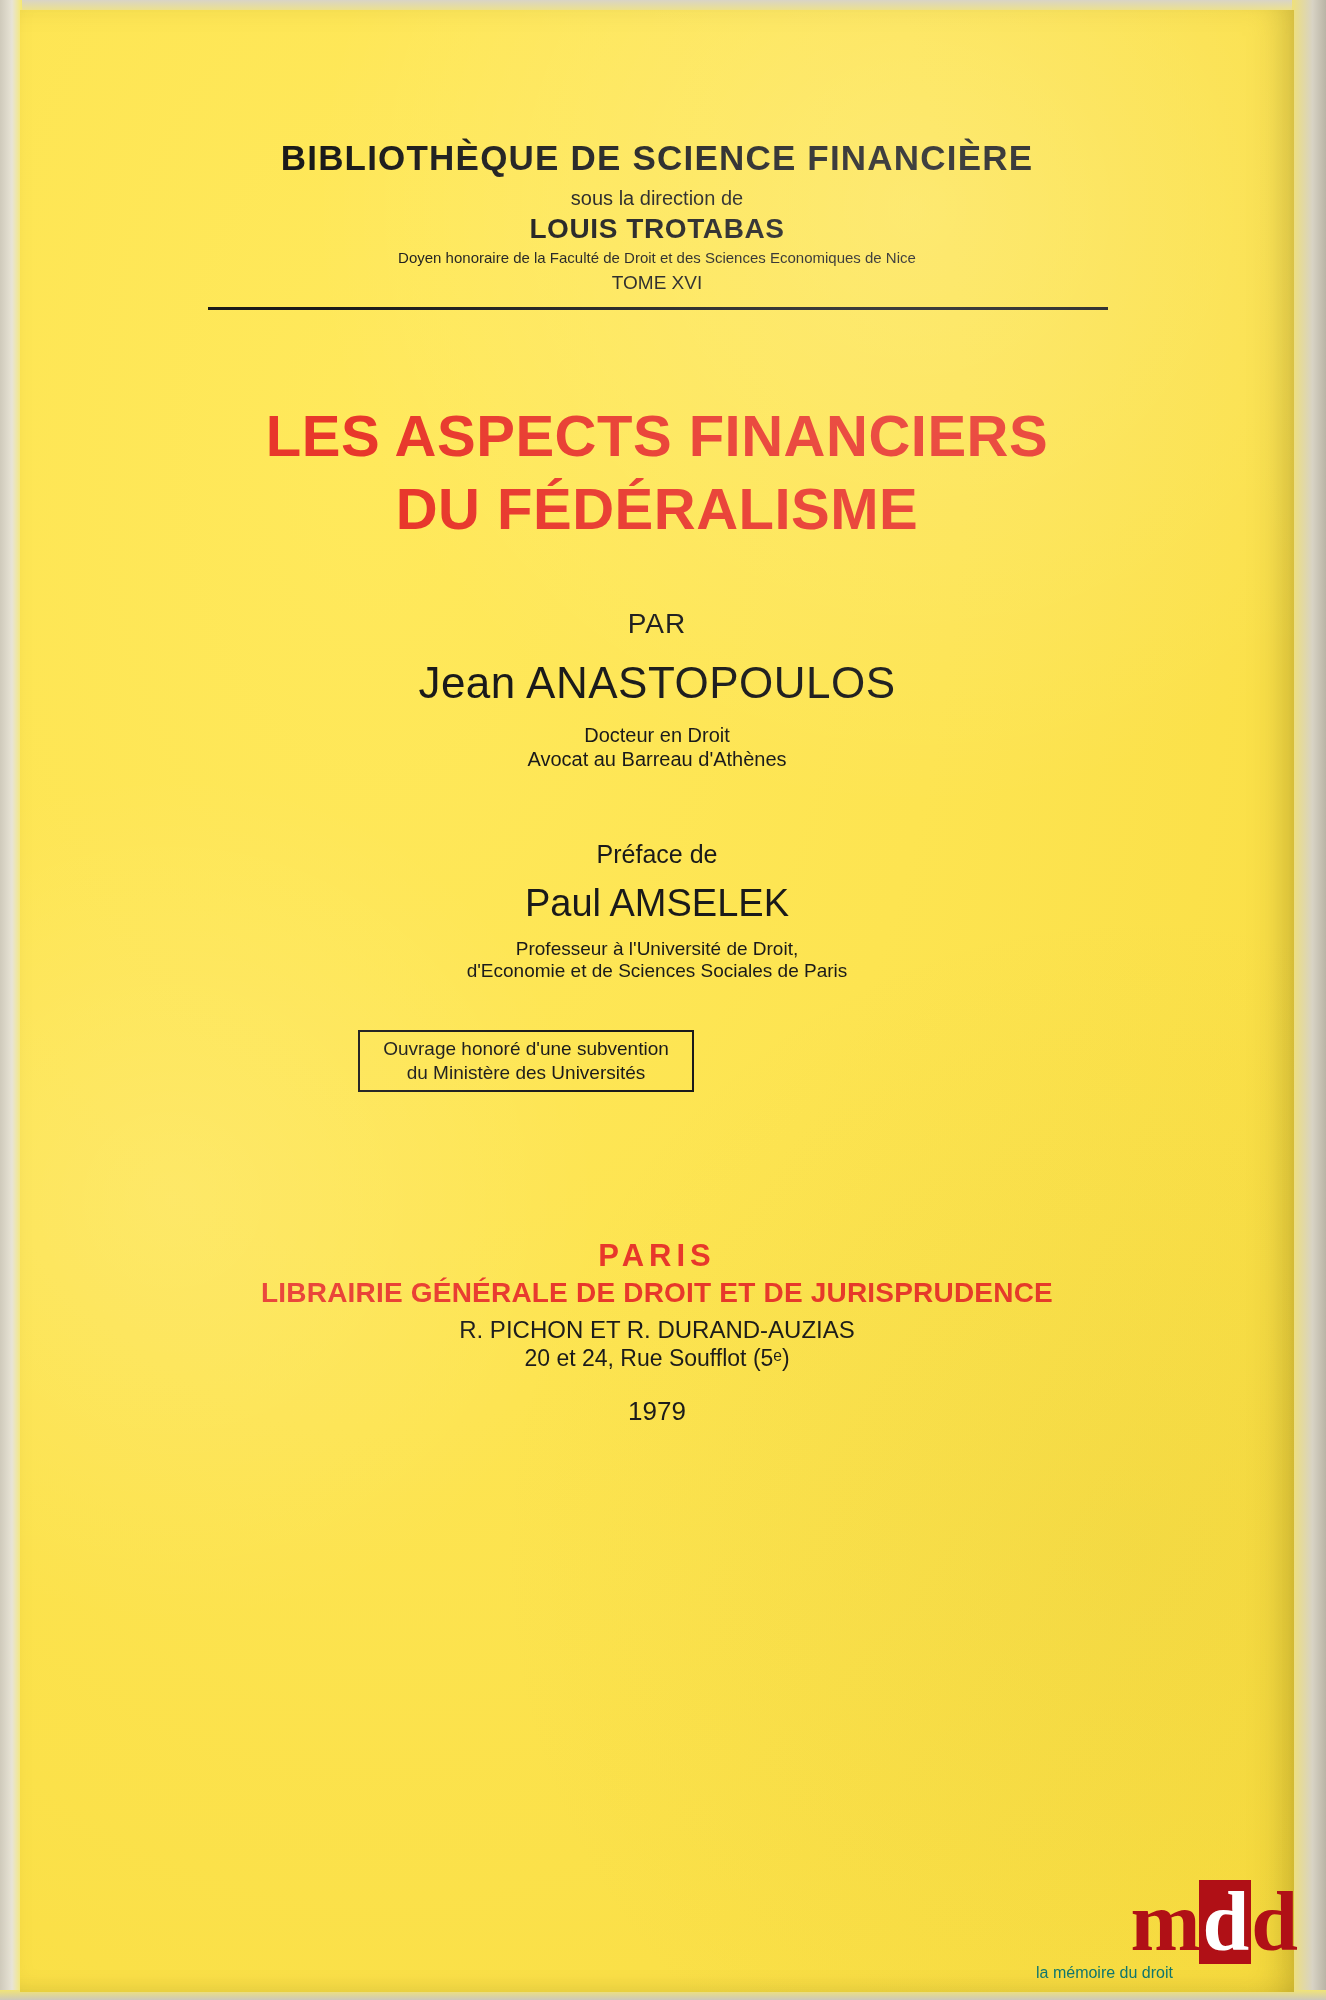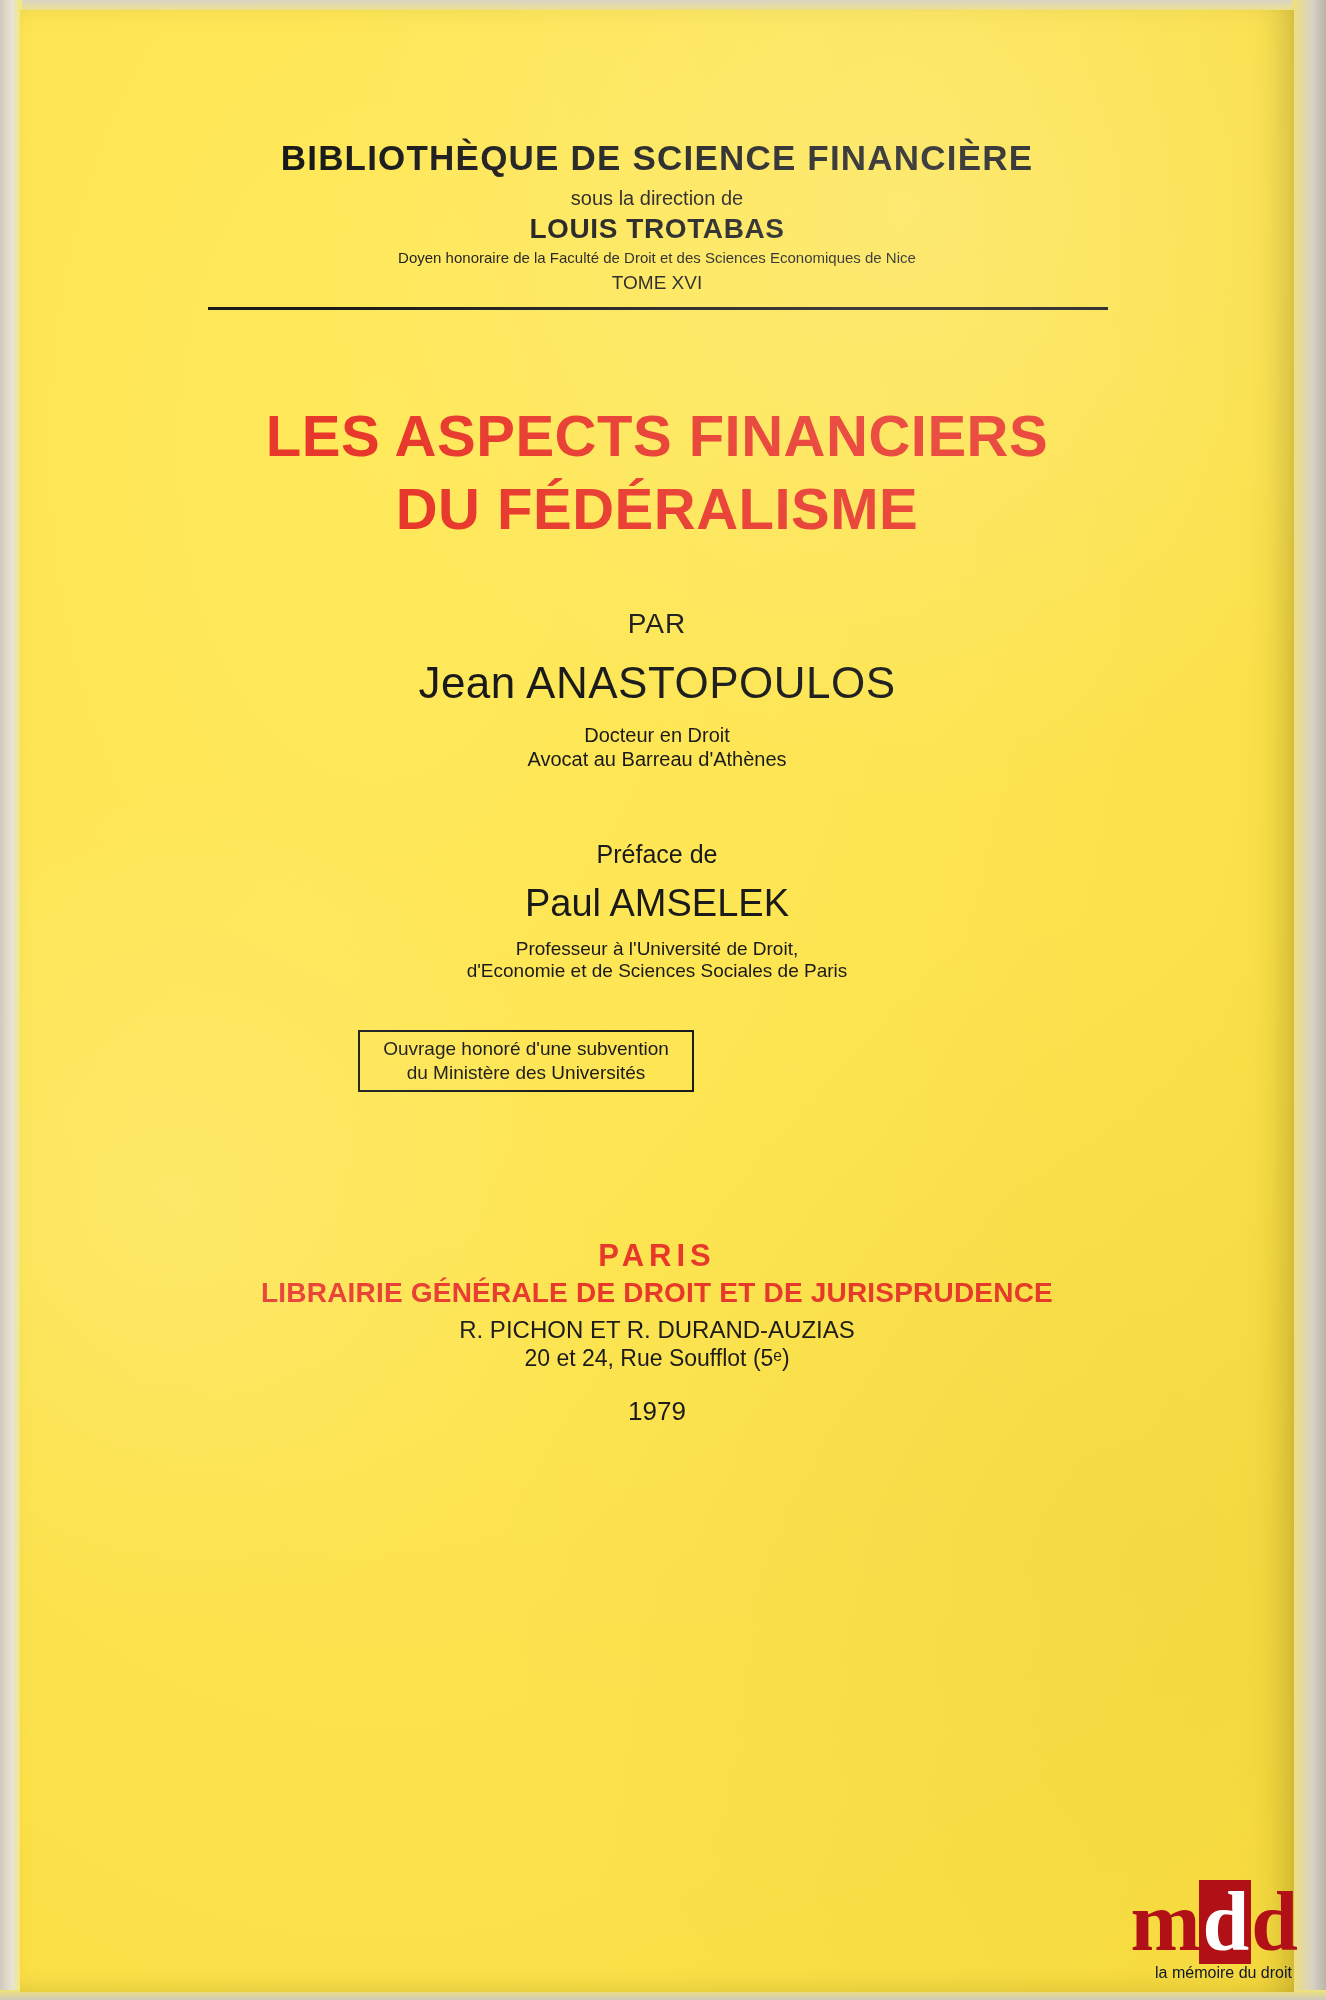--- a/index.html
+++ b/index.html
@@ -265,22 +265,21 @@
   .logo-mark .d1 {
     font-family: "Liberation Serif", serif;
     font-weight: bold;
     font-size: 84px;
     color: #ffffff;
     background: #b01016;
     padding: 0 4px;
     letter-spacing: -2px;
   }
   .logo-tag {
-    text-align: right;
-    color: #0f172a;
+    color: #0f766e;
     font-size: 16px;
     padding-right: 4px;
   }
 </style>
 </head>
 <body>
 
 <div id="page">
 
   <div class="scan-edge-top"></div>

